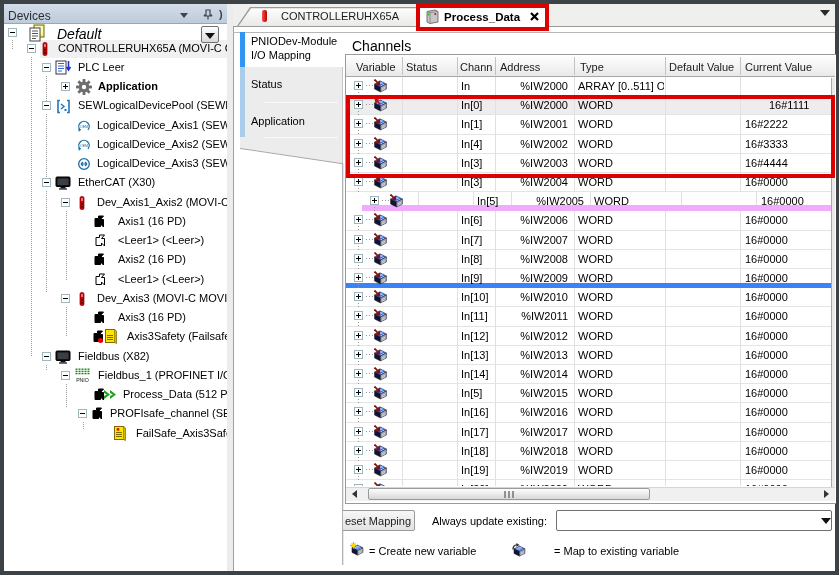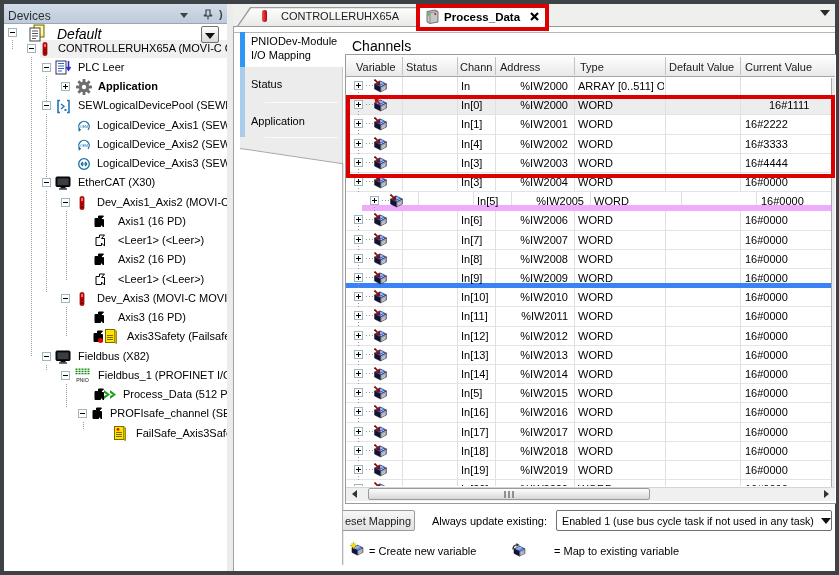--- a/index.html
+++ b/index.html
@@ -831,21 +831,20 @@
 <div style="left:824px;top:490px;width:0px;height:0px;z-index:4;border-top:4px solid transparent;border-bottom:4px solid transparent;border-left:5px solid #333;"></div>
 <div style="left:368px;top:488px;width:282px;height:12px;z-index:4;background:linear-gradient(#fdfdfd,#d7d7d7);border:1px solid #9b9b9b;border-radius:2px;"></div>
 <div style="left:504px;top:491px;width:1.5px;height:7px;z-index:5;background:#909090;"></div>
 <div style="left:508px;top:491px;width:1.5px;height:7px;z-index:5;background:#909090;"></div>
 <div style="left:512px;top:491px;width:1.5px;height:7px;z-index:5;background:#909090;"></div>
 <div style="position:absolute;left:343px;top:506px;width:492px;height:60px;overflow:hidden;z-index:3;">
     <div style="position:absolute;left:-13px;top:4px;width:85px;height:21px;background:linear-gradient(#f7f7f7,#e2e2e2);border:1px solid #9a9a9a;border-radius:2px;"></div>
     <div class="t" style="position:absolute;left:2px;top:10px;font-size:11px;color:#222;">eset Mapping</div>
     <div class="t" style="position:absolute;left:89px;top:10px;font-size:11px;">Always update existing:</div>
     <div style="position:absolute;left:213px;top:4px;width:276px;height:21px;background:#fff;border:1px solid #707070;border-radius:2px;"></div>
-    <div class="t" style="position:absolute;left:219px;top:10px;font-size:10.7px;">Enabled 1 (use bus cycle task if not used in any task)</div>
     <div style="position:absolute;left:478px;top:12px;width:0;height:0;border-left:5px solid transparent;border-right:5px solid transparent;border-top:6px solid #111;"></div>
   </div>
 <div style="left:350px;top:542px;width:14px;height:14px;z-index:3;"><svg width="14" height="14" viewBox="0 0 14 14">
       <g transform="translate(1.5,1.2) scale(0.92)">
         <polygon points="6.5,2 12.5,5 6.5,8 0.5,5" fill="#3a6ce0" stroke="#222" stroke-width="0.5"></polygon>
         <path d="M2.5,4 L8.5,7 M4.5,3 L10.5,6 M3.4,5.6 L9.6,2.6" stroke="#bcd0ff" stroke-width="0.8" fill="none"></path>
         <polygon points="0.5,5 6.5,8 6.5,13 0.5,10" fill="#10123a" stroke="#222" stroke-width="0.5"></polygon>
         <polygon points="6.5,8 12.5,5 12.5,10 6.5,13" fill="#9aa2b4" stroke="#222" stroke-width="0.5"></polygon>
         <path d="M8,9.6 L11,8.1 M8,11.2 L11,9.7" stroke="#dfe3ec" stroke-width="0.7"></path>
       </g>

